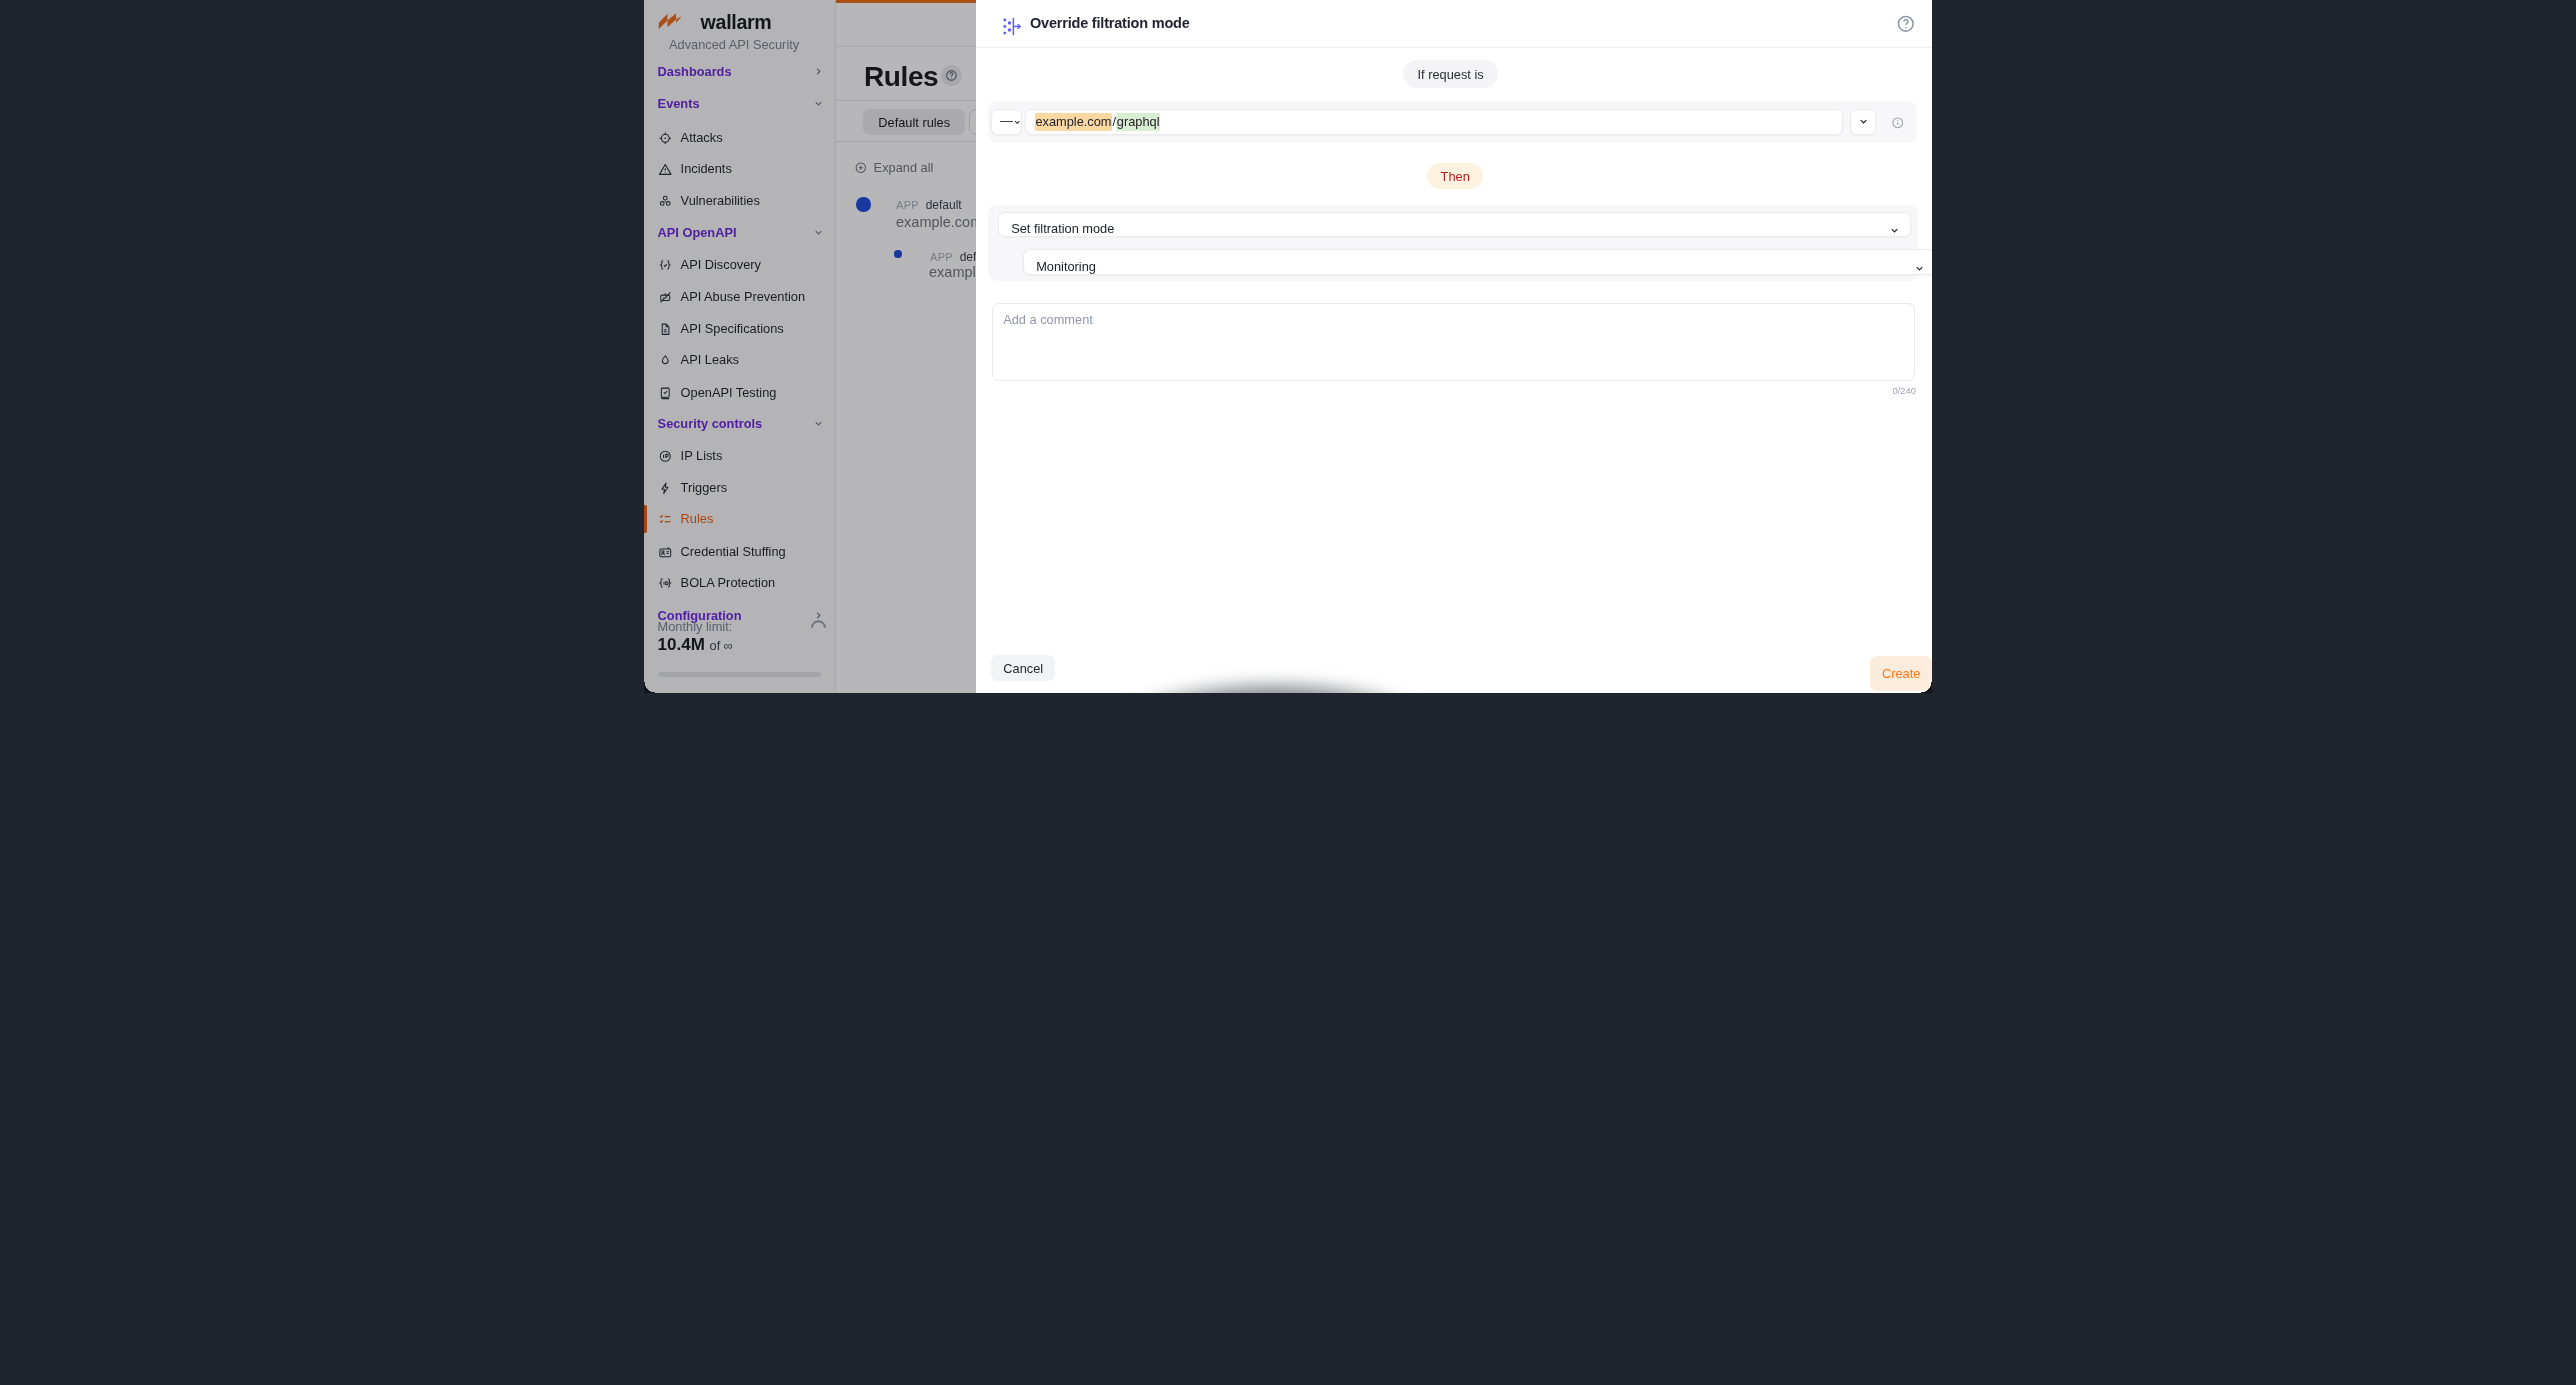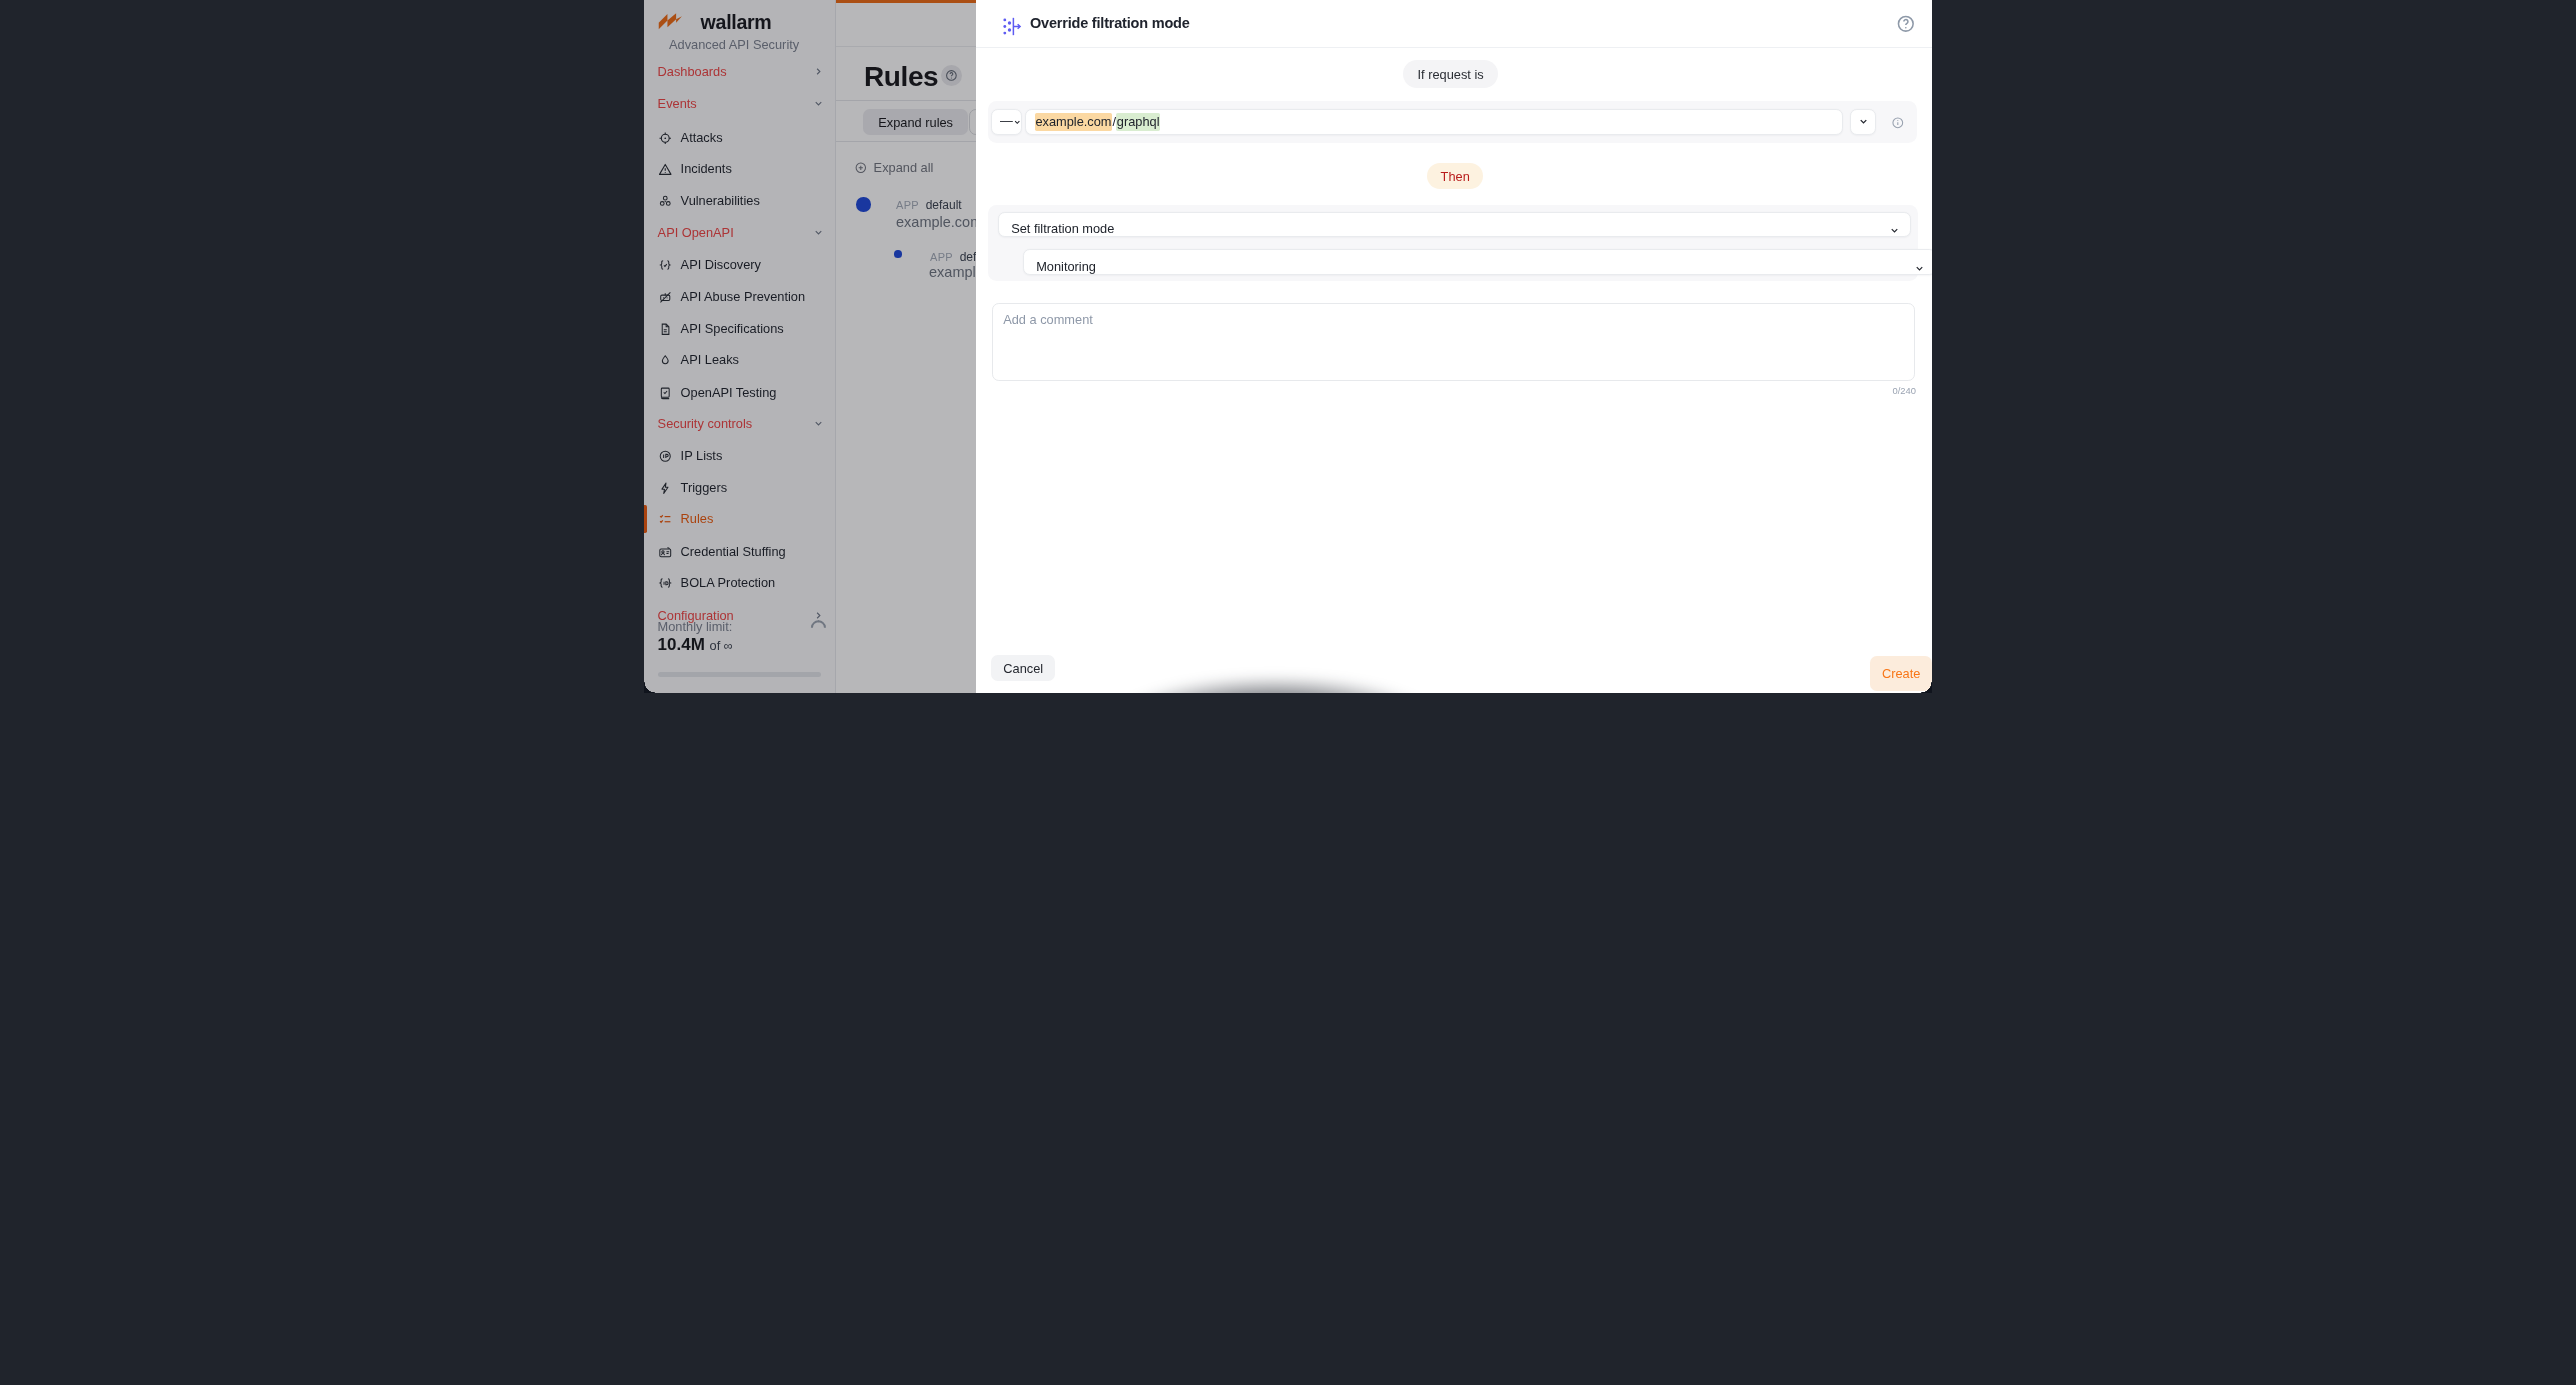--- a/index.html
+++ b/index.html
@@ -7,21 +7,21 @@
   .screen{position:relative;width:1288px;height:693px;background:#fff;overflow:hidden;margin:0 auto;}
 
   
   .topbar{position:absolute;left:0;top:0;width:100%;height:2.6px;background:#ee6a14;}
   .sidebar{position:absolute;left:0;top:0;width:192px;height:693px;background:#fbfbfc;border-right:0.9px solid #e7e9ec;}
   .logo-row{position:absolute;left:13.6px;top:11px;display:flex;align-items:center;gap:14px;}
   .logo-word{font-size:19.6px;font-weight:800;color:#17191f;letter-spacing:-0.3px;}
   .tagline{position:absolute;left:25px;top:37px;font-size:12.8px;color:#7b8290;}
   .nav-row{position:absolute;left:0;width:192px;height:31.5px;display:flex;align-items:center;gap:8.5px;padding:0 12px 0 13.6px;font-size:12.8px;color:#1d222b;}
   .nav-row .lbl{white-space:nowrap;}
-  .nav-head{font-weight:400;color:#ef4444;}
+  .nav-head{font-weight:700;color:#6d28d9;}
   .nav-head .lbl{flex:1;}
   .nav-ico{width:14.5px;height:14.5px;flex:0 0 14.5px;color:#262b33;display:flex;}
   .nav-chev{width:11px;height:11px;color:#6e7787;}
   .nav-active{color:#ed5a0c;}
   .nav-active .nav-ico{color:#ed5a0c;}
   .active-bar{position:absolute;left:0;top:505px;width:2.6px;height:28px;background:#ed5a0c;border-radius:0 1.7px 1.7px 0;}
   .ml-label{position:absolute;left:13.6px;top:619px;font-size:12.8px;color:#7b8290;}
   .ml-spin{position:absolute;left:167px;top:620px;width:15.3px;height:15.3px;border:2.1px solid #9aa3af;border-radius:50%;border-bottom-color:transparent;border-left-color:transparent;transform:rotate(-45deg);}
   .ml-value{position:absolute;left:13.6px;top:635px;font-size:17px;font-weight:800;color:#15171c;}
   .ml-of{font-size:12.8px;font-weight:400;color:#3c4350;}
@@ -287,21 +287,21 @@
   <div class="content-topline"></div>
   <div class="page-title">Rules</div>
   <div class="title-help">
     <svg width="12.8" height="12.8" viewBox="0 0 24 24" fill="none" stroke="currentColor" stroke-width="2">
         <circle cx="12" cy="12" r="9"></circle>
         <path d="M9.6 9.3a2.5 2.5 0 1 1 3.8 2.1c-.9.6-1.4 1.1-1.4 2.1"></path>
         <circle cx="12" cy="16.8" r="1" fill="currentColor" stroke="none"></circle>
       </svg>
   </div>
   <div class="divider1"></div>
-  <div class="tab-active">Expand rules</div>
+  <div class="tab-active">Default rules</div>
   <div class="tab-ghost"></div>
   <div class="divider2"></div>
 
   <div class="expand-all">
     <span class="nav-ico">
         <svg viewBox="0 0 24 24" fill="none" stroke="currentColor" stroke-width="1.8">
           <circle cx="12" cy="12" r="8.3"></circle>
           <path d="M12 8.3v7.4M8.3 12h7.4"></path>
         </svg>
       </span>

